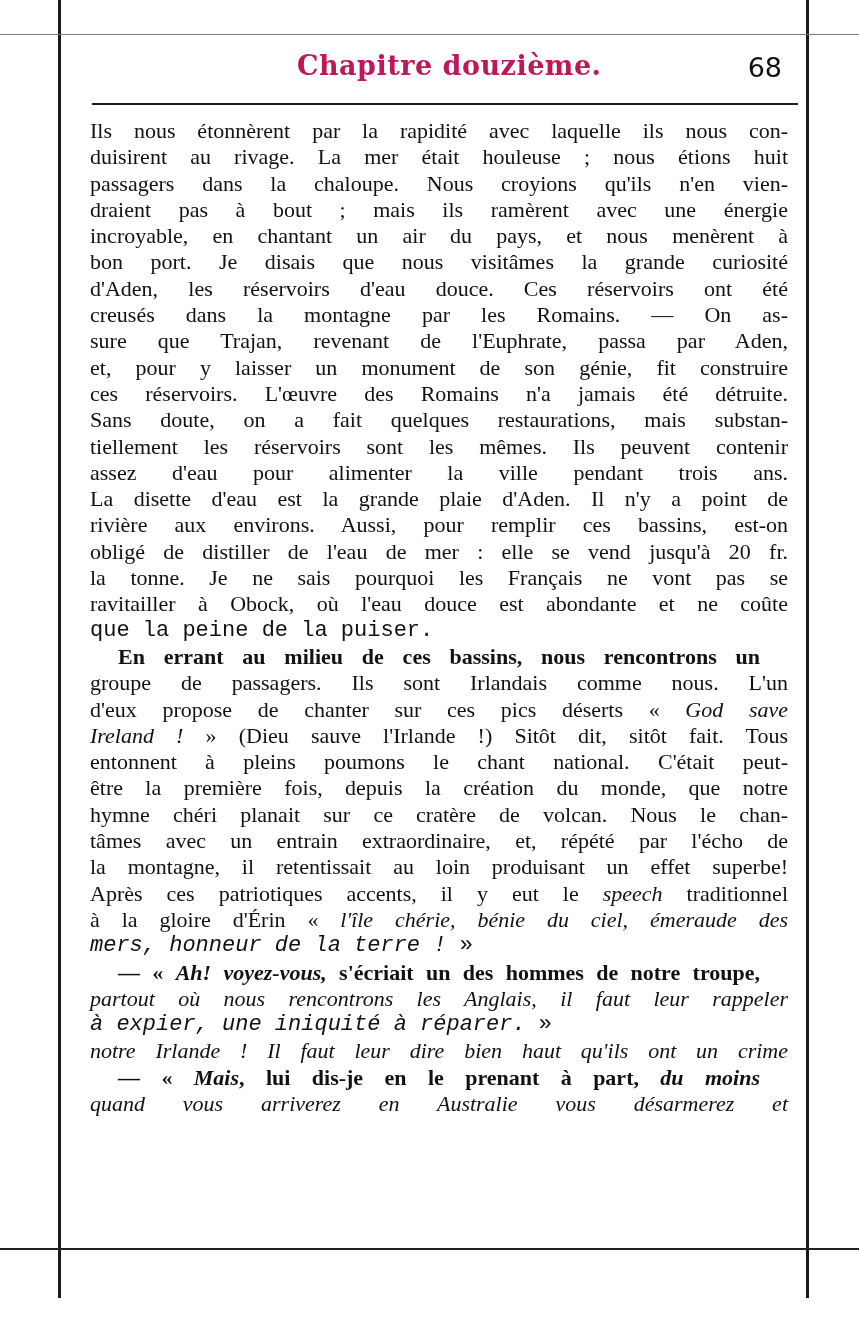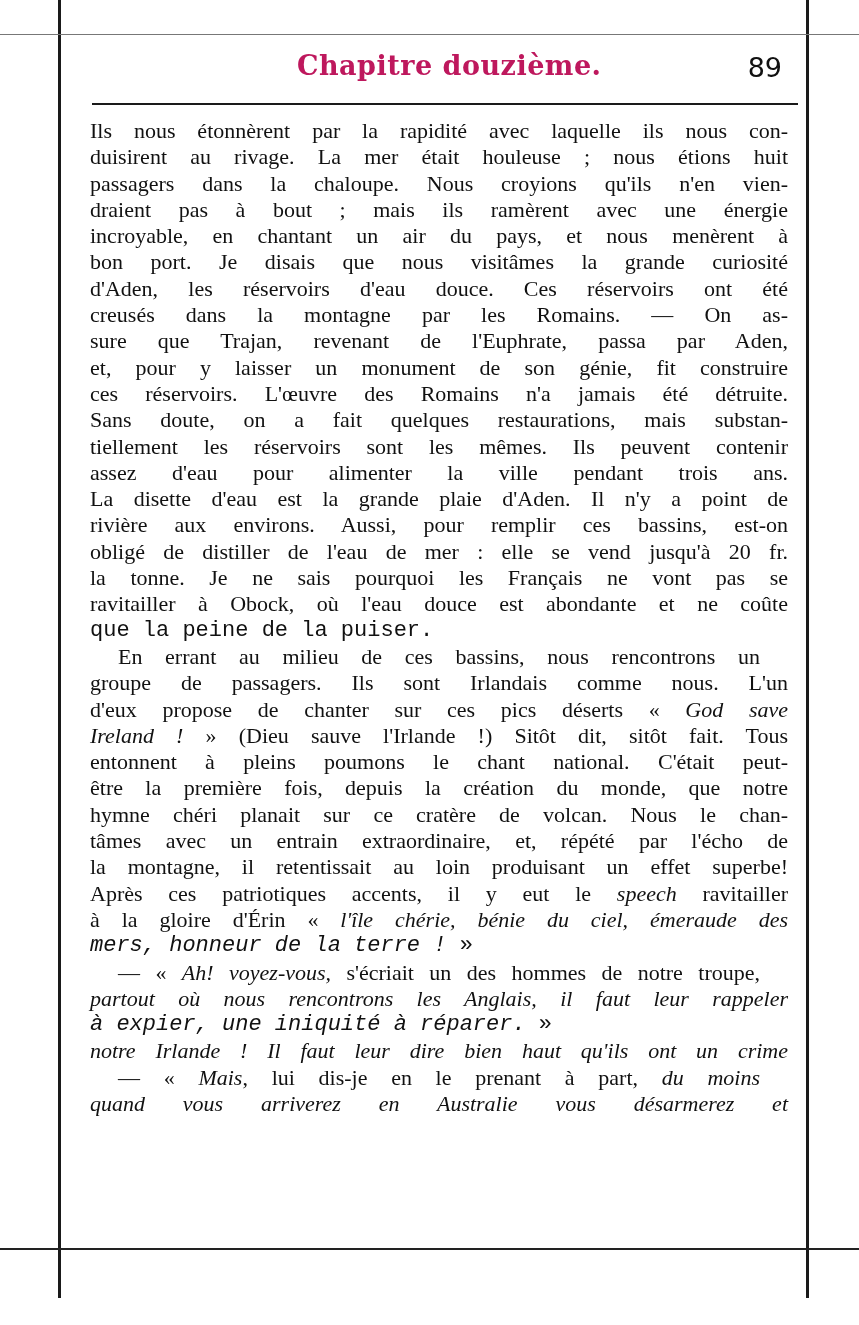--- a/index.html
+++ b/index.html
@@ -16,35 +16,35 @@
            font-weight: bold; font-size: 27px; letter-spacing: 0.5px; color: #be185d; }
   .page-num { position: absolute; right: 16px; top: 2px; font-family: "DejaVu Sans", sans-serif;
               font-size: 27px; color: #111; }
   .rule { position: absolute; top: 103px; left: 92px; width: 706px; height: 2px; background: #1a1a1a; }
   .body { position: absolute; top: 118px; left: 90px; width: 698px; }
   .line { display: block; height: 26.3px; line-height: 26.3px; font-size: 22px;
           text-align: justify; text-align-last: justify; white-space: nowrap; }
   .line.last { text-align-last: left; font-family: Liberation Mono, monospace; }
   .line.indent { padding-left: 28px; }
   .line .wrap { display: inline-block; width: 100%; text-align: justify; text-align-last: justify; white-space: normal; }
-  .line.indent .wrap { width: calc(100% - 28px); }
+  .line.indent .wrap { width: calc(100% - 28px); font-weight: bold; }
   .line.last .wrap { text-align-last: left; }
   i { font-style: italic; }
 </style>
 </head>
 <body>
 
 <div class="frame-v left"></div>
 <div class="frame-v right"></div>
 <div class="frame-h top"></div>
 <div class="frame-h bottom"></div>
 
 <div class="header">
   <span class="title">Chapitre douzième.</span>
-  <span class="page-num">89</span>
+  <span class="page-num">68</span>
 </div>
 <div class="rule"></div>
 
 <div class="body" id="body-text">
     <div class="line"><span class="wrap"><span>Ils nous étonnèrent par la rapidité avec laquelle ils nous con-</span></span></div>
     <div class="line"><span class="wrap"><span>duisirent au rivage. La mer était houleuse ; nous étions huit</span></span></div>
     <div class="line"><span class="wrap"><span>passagers dans la chaloupe. Nous croyions qu'ils n'en vien-</span></span></div>
     <div class="line"><span class="wrap"><span>draient pas à bout ; mais ils ramèrent avec une énergie</span></span></div>
     <div class="line"><span class="wrap"><span>incroyable, en chantant un air du pays, et nous menèrent à</span></span></div>
     <div class="line"><span class="wrap"><span>bon port. Je disais que nous visitâmes la grande curiosité</span></span></div>
@@ -64,21 +64,21 @@
     <div class="line last"><span class="wrap"><span>que la peine de la puiser.</span></span></div>
     <div class="line indent"><span class="wrap"><span>En errant au milieu de ces bassins, nous rencontrons un</span></span></div>
     <div class="line"><span class="wrap"><span>groupe de passagers. Ils sont Irlandais comme nous. L'un</span></span></div>
     <div class="line"><span class="wrap"><span>d'eux propose de chanter sur ces pics déserts « </span><i>God save</i></span></div>
     <div class="line"><span class="wrap"><i>Ireland !</i><span> » (Dieu sauve l'Irlande !) Sitôt dit, sitôt fait. Tous</span></span></div>
     <div class="line"><span class="wrap"><span>entonnent à pleins poumons le chant national. C'était peut-</span></span></div>
     <div class="line"><span class="wrap"><span>être la première fois, depuis la création du monde, que notre</span></span></div>
     <div class="line"><span class="wrap"><span>hymne chéri planait sur ce cratère de volcan. Nous le chan-</span></span></div>
     <div class="line"><span class="wrap"><span>tâmes avec un entrain extraordinaire, et, répété par l'écho de</span></span></div>
     <div class="line"><span class="wrap"><span>la montagne, il retentissait au loin produisant un effet superbe!</span></span></div>
-    <div class="line"><span class="wrap"><span>Après ces patriotiques accents, il y eut le </span><i>speech</i><span> ravitailler</span></span></div>
+    <div class="line"><span class="wrap"><span>Après ces patriotiques accents, il y eut le </span><i>speech</i><span> traditionnel</span></span></div>
     <div class="line"><span class="wrap"><span>à la gloire d'Érin « </span><i>l'île chérie, bénie du ciel, émeraude des</i></span></div>
     <div class="line last"><span class="wrap"><i>mers, honneur de la terre !</i><span> »</span></span></div>
     <div class="line indent"><span class="wrap"><span>— « </span><i>Ah! voyez-vous,</i><span> s'écriait un des hommes de notre troupe,</span></span></div>
     <div class="line"><span class="wrap"><i>partout où nous rencontrons les Anglais, il faut leur rappeler</i></span></div>
     <div class="line last"><span class="wrap"><i>à expier, une iniquité à réparer.</i><span> »</span></span></div>
     <div class="line"><span class="wrap"><i>notre Irlande ! Il faut leur dire bien haut qu'ils ont un crime</i></span></div>
     <div class="line indent"><span class="wrap"><span>— « </span><i>Mais</i><span>, lui dis-je en le prenant à part, </span><i>du moins</i></span></div>
     <div class="line"><span class="wrap"><i>quand vous arriverez en Australie vous désarmerez et</i></span></div>
   </div>
 

